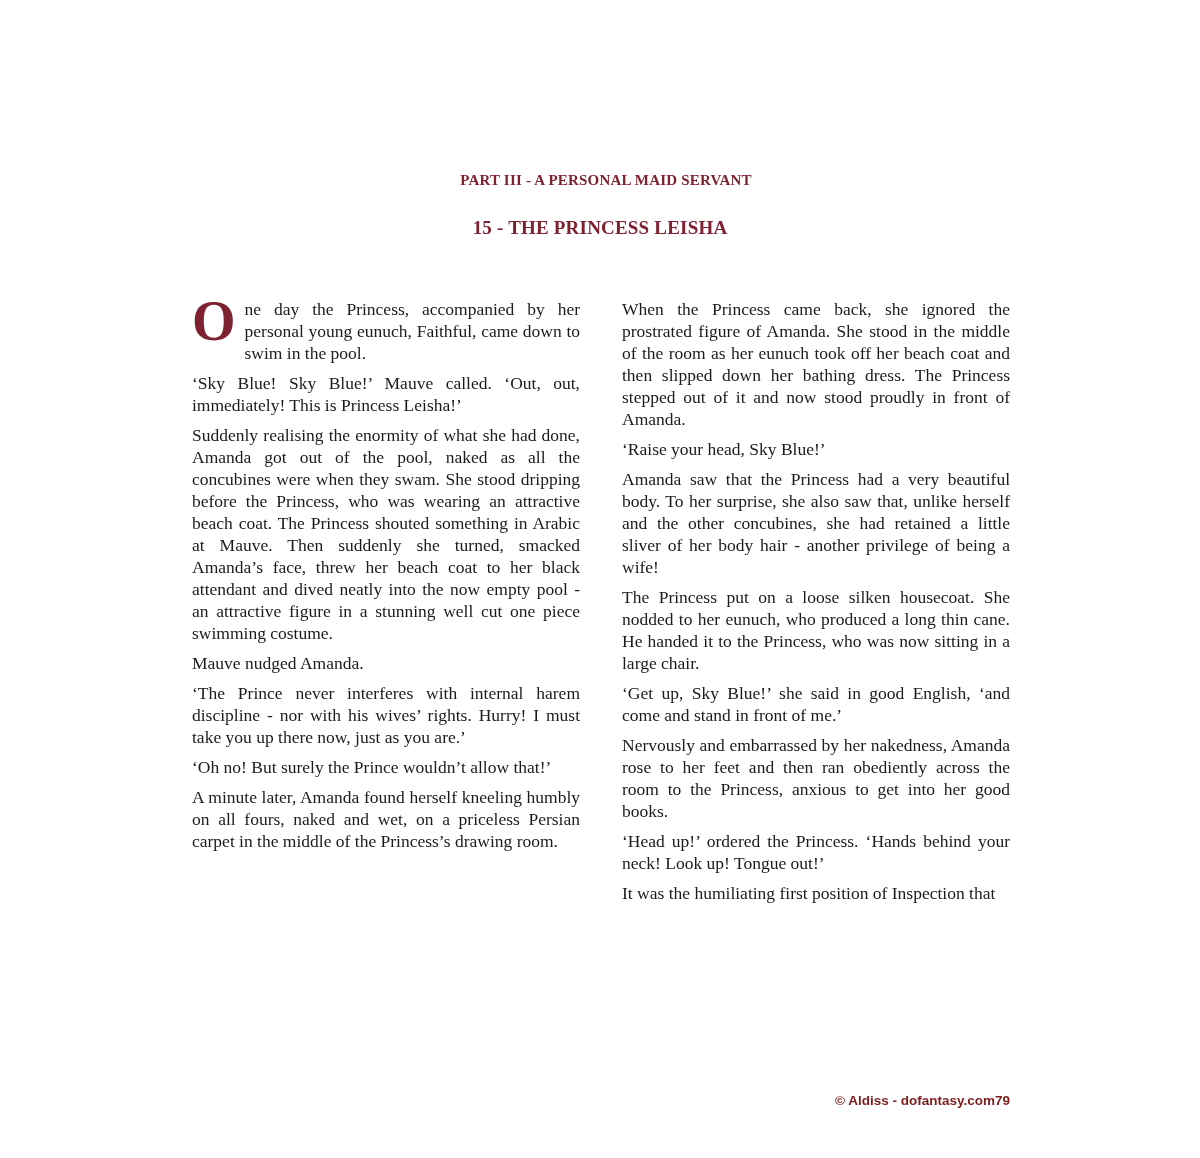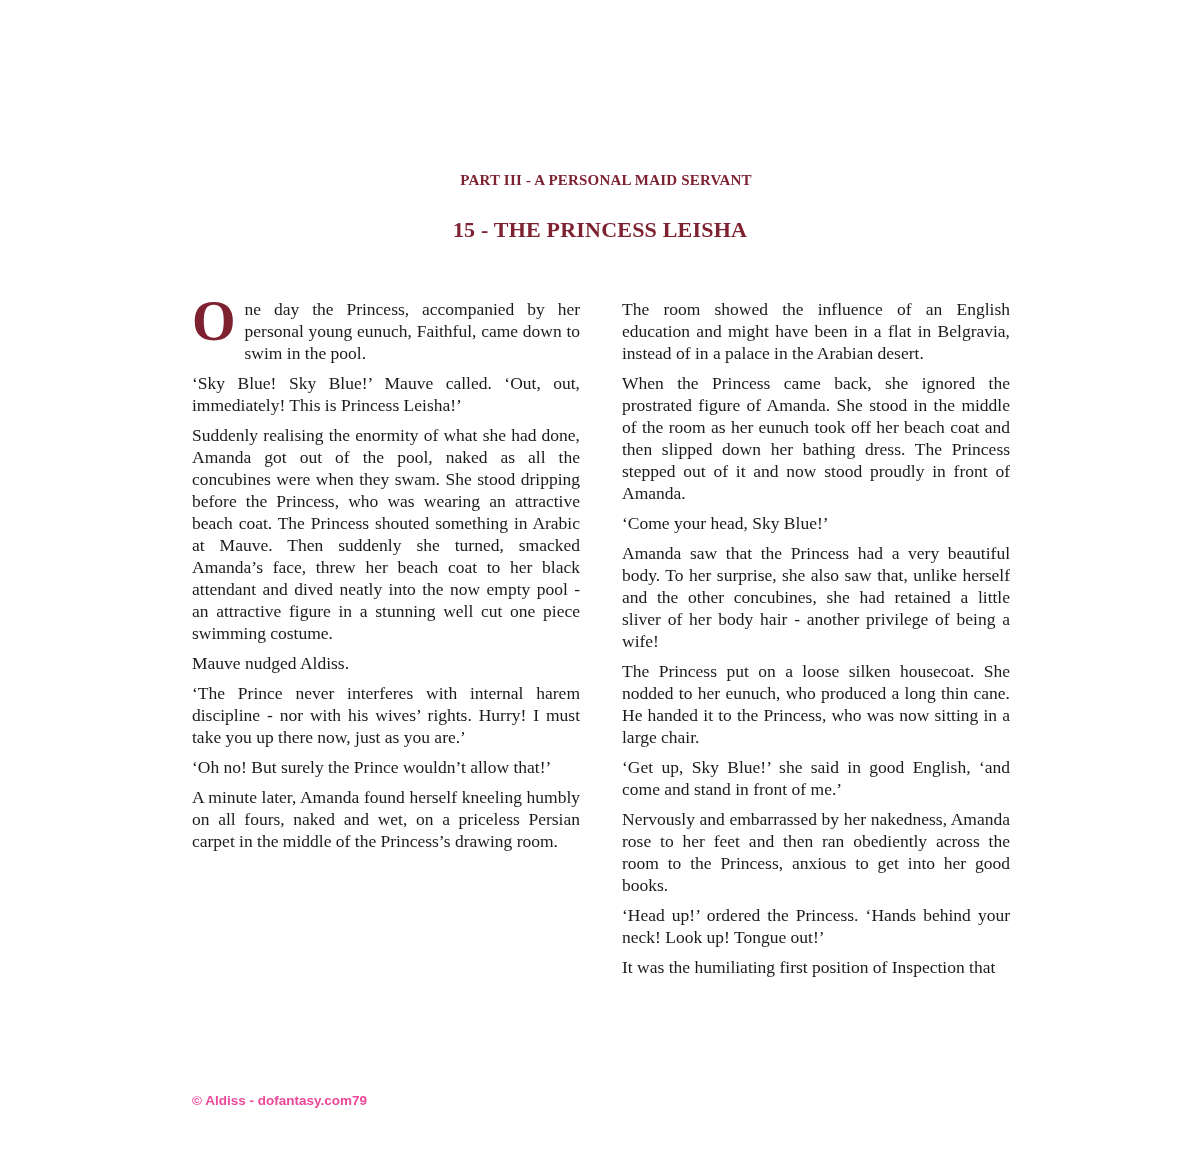--- a/index.html
+++ b/index.html
@@ -30,21 +30,21 @@
     color: #7e2231;
   }
   .chapter-title {
     position: absolute;
     top: 217px;
     left: 0;
     width: 100%;
     margin: 0;
     text-align: center;
     font-family: "Liberation Serif", serif;
-    font-size: 22px;
+    font-size: 19px;
     font-weight: bold;
     letter-spacing: 0.2px;
     color: #7e2231;
   }
   .columns {
     position: absolute;
     top: 298px;
     left: 192px;
     width: 818px;
     height: 794px;
@@ -72,52 +72,51 @@
     line-height: 43px;
     color: #7e2231;
     margin: 2px 9px 0 0;
   }
   .footer {
     position: absolute;
     top: 1093px;
     left: 192px;
     width: 818px;
     display: flex;
-    justify-content: flex-start;
+    justify-content: flex-end;
     align-items: baseline;
     font-family: "Liberation Sans", sans-serif;
     font-weight: bold;
     font-size: 13.5px;
-    color: #ec4899;
+    color: #7f1d1d;
   }
 </style>
 </head>
 <body>
 
 <div class="page">
 
   <h1 class="part-title">PART III - A PERSONAL MAID SERVANT</h1>
   <h2 class="chapter-title">15 - THE PRINCESS LEISHA</h2>
 
   <div class="columns">
 
     <section class="col">
       <p><span class="dropcap">O</span><span>ne day the Princess, accompanied by her personal young eunuch, Faithful, came down to swim in the pool.</span></p>
       <p>‘Sky Blue! Sky Blue!’ Mauve called. ‘Out, out, immediately! This is Princess Leisha!’</p>
       <p>Suddenly realising the enormity of what she had done, Amanda got out of the pool, naked as all the concubines were when they swam. She stood dripping before the Princess, who was wearing an attractive beach coat. The Princess shouted something in Arabic at Mauve. Then suddenly she turned, smacked Amanda’s face, threw her beach coat to her black attendant and dived neatly into the now empty pool - an attractive figure in a stunning well cut one piece swimming costume.</p>
-      <p>Mauve nudged Aldiss.</p>
+      <p>Mauve nudged Amanda.</p>
       <p>‘The Prince never interferes with internal harem discipline - nor with his wives’ rights. Hurry! I must take you up there now, just as you are.’</p>
       <p>‘Oh no! But surely the Prince wouldn’t allow that!’</p>
       <p>A minute later, Amanda found herself kneeling humbly on all fours, naked and wet, on a priceless Persian carpet in the middle of the Princess’s drawing room.</p>
     </section>
 
     <section class="col">
-      <p>The room showed the influence of an English education and might have been in a flat in Belgravia, instead of in a palace in the Arabian desert.</p>
       <p>When the Princess came back, she ignored the prostrated figure of Amanda. She stood in the middle of the room as her eunuch took off her beach coat and then slipped down her bathing dress. The Princess stepped out of it and now stood proudly in front of Amanda.</p>
-      <p>‘Come your head, Sky Blue!’</p>
+      <p>‘Raise your head, Sky Blue!’</p>
       <p>Amanda saw that the Princess had a very beautiful body. To her surprise, she also saw that, unlike herself and the other concubines, she had retained a little sliver of her body hair - another privilege of being a wife!</p>
       <p>The Princess put on a loose silken housecoat. She nodded to her eunuch, who produced a long thin cane. He handed it to the Princess, who was now sitting in a large chair.</p>
       <p>‘Get up, Sky Blue!’ she said in good English, ‘and come and stand in front of me.’</p>
       <p>Nervously and embarrassed by her nakedness, Amanda rose to her feet and then ran obediently across the room to the Princess, anxious to get into her good books.</p>
       <p>‘Head up!’ ordered the Princess. ‘Hands behind your neck! Look up! Tongue out!’</p>
       <p>It was the humiliating first position of Inspection that</p>
     </section>
 
   </div>
 

